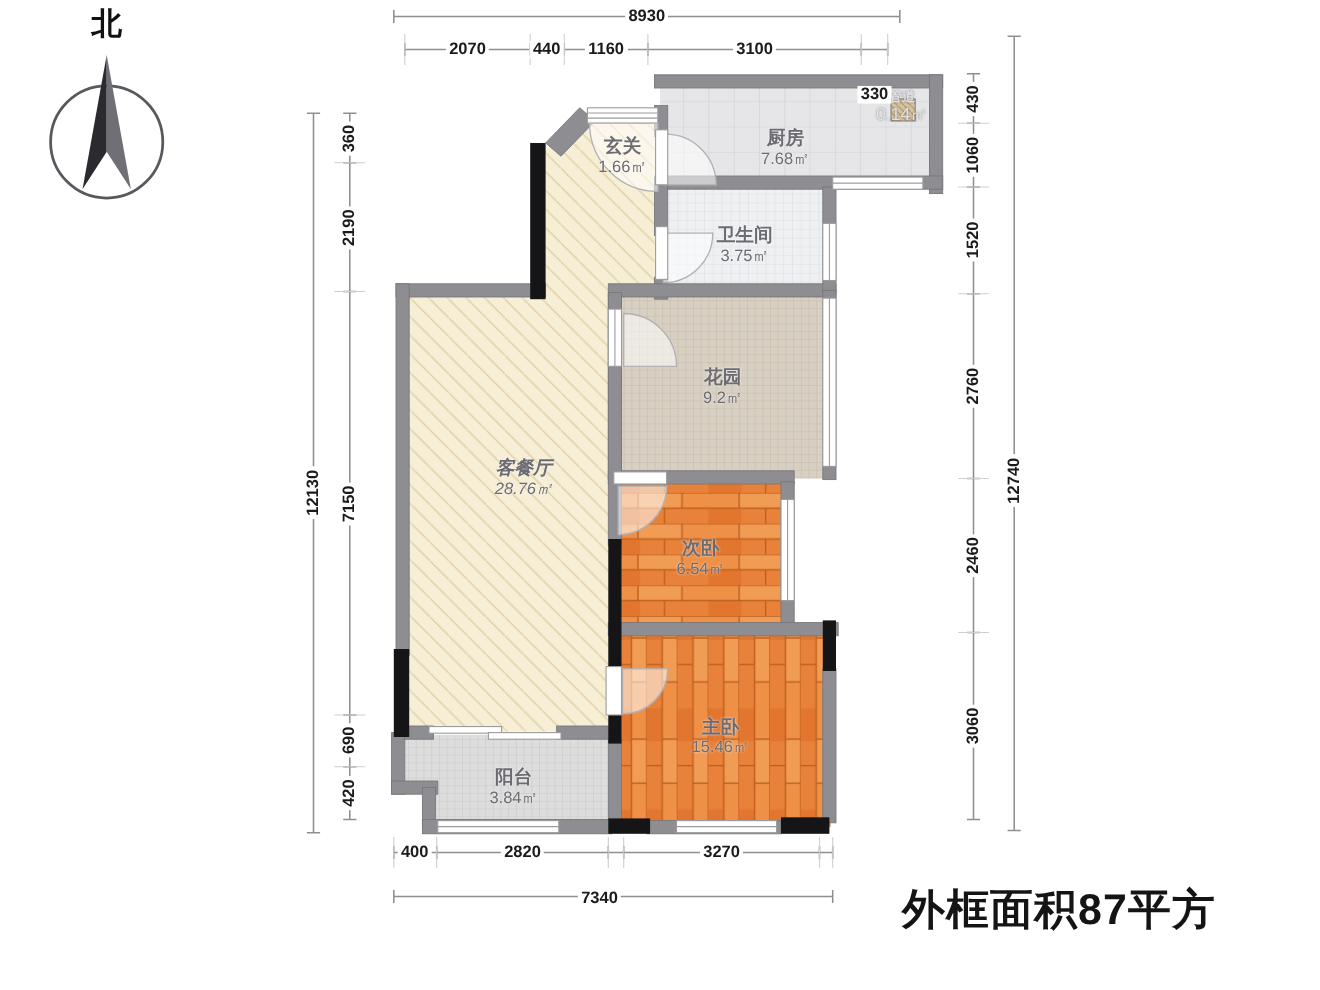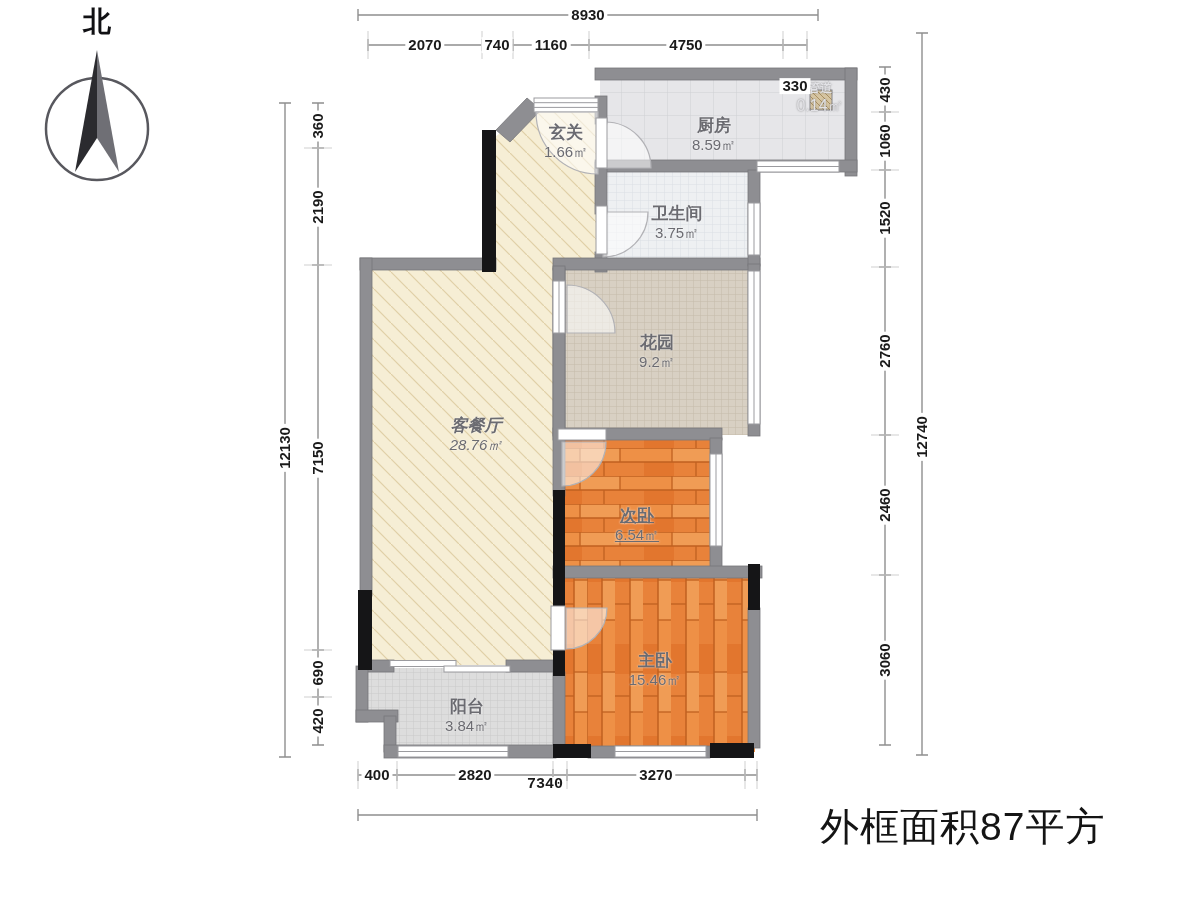--- a/index.html
+++ b/index.html
@@ -11,21 +11,21 @@
   .dim.vert{transform:translate(-50%,-50%) rotate(-90deg);}
   .dim.total{font-size:15px;}
   .room-label{position:absolute;transform:translate(-50%,-50%);text-align:center;
        color:#6b6b71;line-height:1.25;white-space:nowrap;text-shadow:0 0 2px rgba(255,255,255,.9);}
   .room-label .rname{font-size:17px;font-weight:600;display:block;}
   .room-label .rarea{font-size:15px;font-weight:400;display:block;}
   .room-label.on-dark{color:#e2e2e6;text-shadow:0 0 2px rgba(60,60,60,.6);}
   .room-label.on-dark .rname{font-size:12px;}
   .room-label.on-dark .rarea{font-size:16px;}
   #north-label{position:absolute;left:83px;top:3px;font-size:28px;font-weight:700;color:#101013;}
-  #footer-note{position:absolute;left:820px;top:800px;font-size:39px;font-weight:400;
+  #footer-note{position:absolute;left:820px;top:800px;font-size:39px;font-weight:700;
        color:#141414;letter-spacing:1px;}
 </style>
 </head>
 <body>
 
 <div id="stage">
 
   <svg id="plan-svg" width="1200" height="900" viewBox="0 0 1200 900">
     <defs>
       <pattern id="hatch" width="17" height="17" patternUnits="userSpaceOnUse">
@@ -204,62 +204,62 @@
   </svg>
 
   <span id="north-label">北</span>
 
   <div class="room-label" style="left:566px;top:142px;">
     <span class="rname">玄关</span>
     <span class="rarea">1.66㎡</span>
   </div>
   <div class="room-label" style="left:714px;top:135px;">
     <span class="rname">厨房</span>
-    <span class="rarea">8.59㎡</span>
+    <span class="rarea">7.68㎡</span>
   </div>
   <div class="room-label on-dark" style="left:820px;top:98px;">
     <span class="rname">管道</span>
     <span class="rarea">0.14㎡</span>
   </div>
   <div class="room-label" style="left:677px;top:223px;">
     <span class="rname">卫生间</span>
     <span class="rarea">3.75㎡</span>
   </div>
   <div class="room-label" style="left:657px;top:352px;">
     <span class="rname">花园</span>
     <span class="rarea">9.2㎡</span>
   </div>
   <div class="room-label" style="left:476px;top:435px;font-style:italic;">
     <span class="rname">客餐厅</span>
     <span class="rarea">28.76㎡</span>
   </div>
-  <div class="room-label" style="left:637px;top:525px;text-decoration:underline;">
+  <div class="room-label" style="left:637px;top:508px;">
     <span class="rname">次卧</span>
     <span class="rarea">6.54㎡</span>
   </div>
   <div class="room-label" style="left:655px;top:670px;">
     <span class="rname">主卧</span>
     <span class="rarea">15.46㎡</span>
   </div>
   <div class="room-label" style="left:467px;top:716px;">
     <span class="rname">阳台</span>
     <span class="rarea">3.84㎡</span>
   </div>
 
   <span class="dim total" style="left:588px;top:15px;">8930</span>
   <span class="dim" style="left:425px;top:45px;">2070</span>
-  <span class="dim" style="left:497px;top:45px;">740</span>
+  <span class="dim" style="left:497px;top:45px;">440</span>
   <span class="dim" style="left:551px;top:45px;">1160</span>
-  <span class="dim" style="left:686px;top:45px;">4750</span>
+  <span class="dim" style="left:686px;top:45px;">3100</span>
   <span class="dim" style="left:795px;top:45px;margin-top:41px;">330</span>
 
   <span class="dim" style="left:377px;top:775px;">400</span>
   <span class="dim" style="left:475px;top:775px;">2820</span>
   <span class="dim" style="left:656px;top:775px;">3270</span>
-  <span class="dim total" style="left:545px;top:785px;font-family:Liberation Mono, monospace;">7340</span>
+  <span class="dim total" style="left:545px;top:817px;">7340</span>
 
   <span class="dim vert total" style="left:285px;top:448px;">12130</span>
   <span class="dim vert" style="left:318px;top:126px;">360</span>
   <span class="dim vert" style="left:318px;top:207px;">2190</span>
   <span class="dim vert" style="left:318px;top:458px;">7150</span>
   <span class="dim vert" style="left:318px;top:673px;">690</span>
   <span class="dim vert" style="left:318px;top:721px;">420</span>
 
   <span class="dim vert total" style="left:922px;top:437px;">12740</span>
   <span class="dim vert" style="left:885px;top:90px;">430</span>

